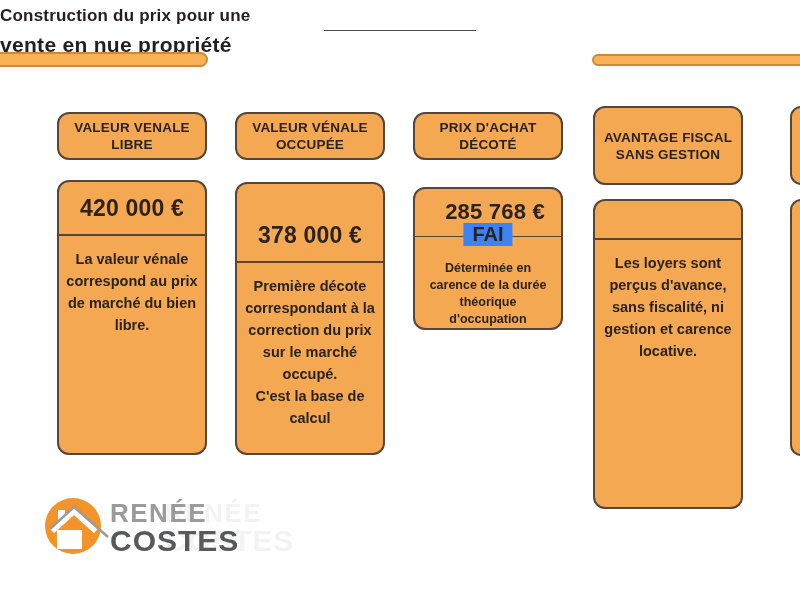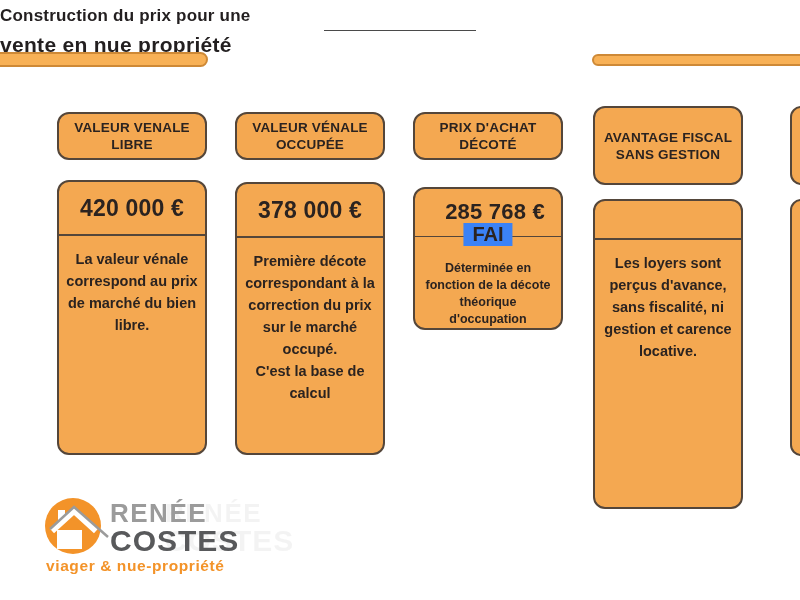--- a/index.html
+++ b/index.html
@@ -38,21 +38,21 @@
     position:absolute; left:0; width:150px;
     display:flex; align-items:center; justify-content:center;
     font-weight:bold; font-size:13.5px; line-height:17px; letter-spacing:.2px;
     padding:4px 6px;
   }
   .col-1 .hbox, .col-2 .hbox, .col-3 .hbox { top:112px; height:48px; }
   .col-4 .hbox { top:106px; height:79px; }
 
   .bbox { position:absolute; left:0; width:150px; display:flex; flex-direction:column; }
   .col-1 .bbox { top:180px; height:275px; }
-  .col-2 .bbox { top:182px; height:273px; }
+  .col-2 .bbox { top:182px; height:273px;justify-content:center; }
   .col-3 .bbox { top:187px; height:143px; }
   .col-4 .bbox { top:199px; height:310px; }
 
   .value { font-size:23px; font-weight:bold; padding:13px 0 12px 0; letter-spacing:.2px; }
   .col-3 .value { font-size:22px; padding:10px 0 0 14px; }
 
   .divider { width:100%; border-top:2px solid #54463a; height:0; flex:none; }
 
   .desc {
     font-size:14.5px; font-weight:bold; line-height:22px;
@@ -120,21 +120,21 @@
   </div>
 
   <div class="col col-3">
     <div class="hbox">PRIX D'ACHAT DÉCOTÉ</div>
     <div class="bbox">
       <div class="value">285 768 €</div>
       <div class="fai-row">
         <div class="fai-line"></div>
         <div class="fai">FAI</div>
       </div>
-      <div class="desc">Déterminée en fonction de la décote théorique d'occupation</div>
+      <div class="desc">Déterminée en carence de la durée théorique d'occupation</div>
     </div>
   </div>
 
   <div class="col col-4">
     <div class="hbox">AVANTAGE FISCAL SANS GESTION</div>
     <div class="bbox">
       <div class="spacer"></div>
       <div class="divider"></div>
       <div class="desc">Les loyers sont perçus d'avance, sans fiscalité, ni gestion et carence locative.</div>
     </div>
@@ -152,16 +152,15 @@
       <circle cx="29" cy="31" r="28" fill="#f39329"></circle>
       <rect x="13" y="35" width="25" height="19" fill="#ffffff"></rect>
       <path d="M8 36 L30 16 L52 36" stroke="#ffffff" stroke-width="6" fill="none"></path>
       <rect x="14" y="15" width="7" height="13" fill="#ffffff"></rect>
       <path d="M6 34 L30 12 L64 42" stroke="#9b9b9b" stroke-width="2.5" fill="none"></path>
     </svg>
     <div class="logo-text">
       <div class="logo-name1">RENÉE</div>
       <div class="logo-name2">COSTES</div>
     </div>
-    <div class="logo-tagline">viager &amp; nue-propriété</div>
   </div>
 
 </div>
 
 </body></html>

